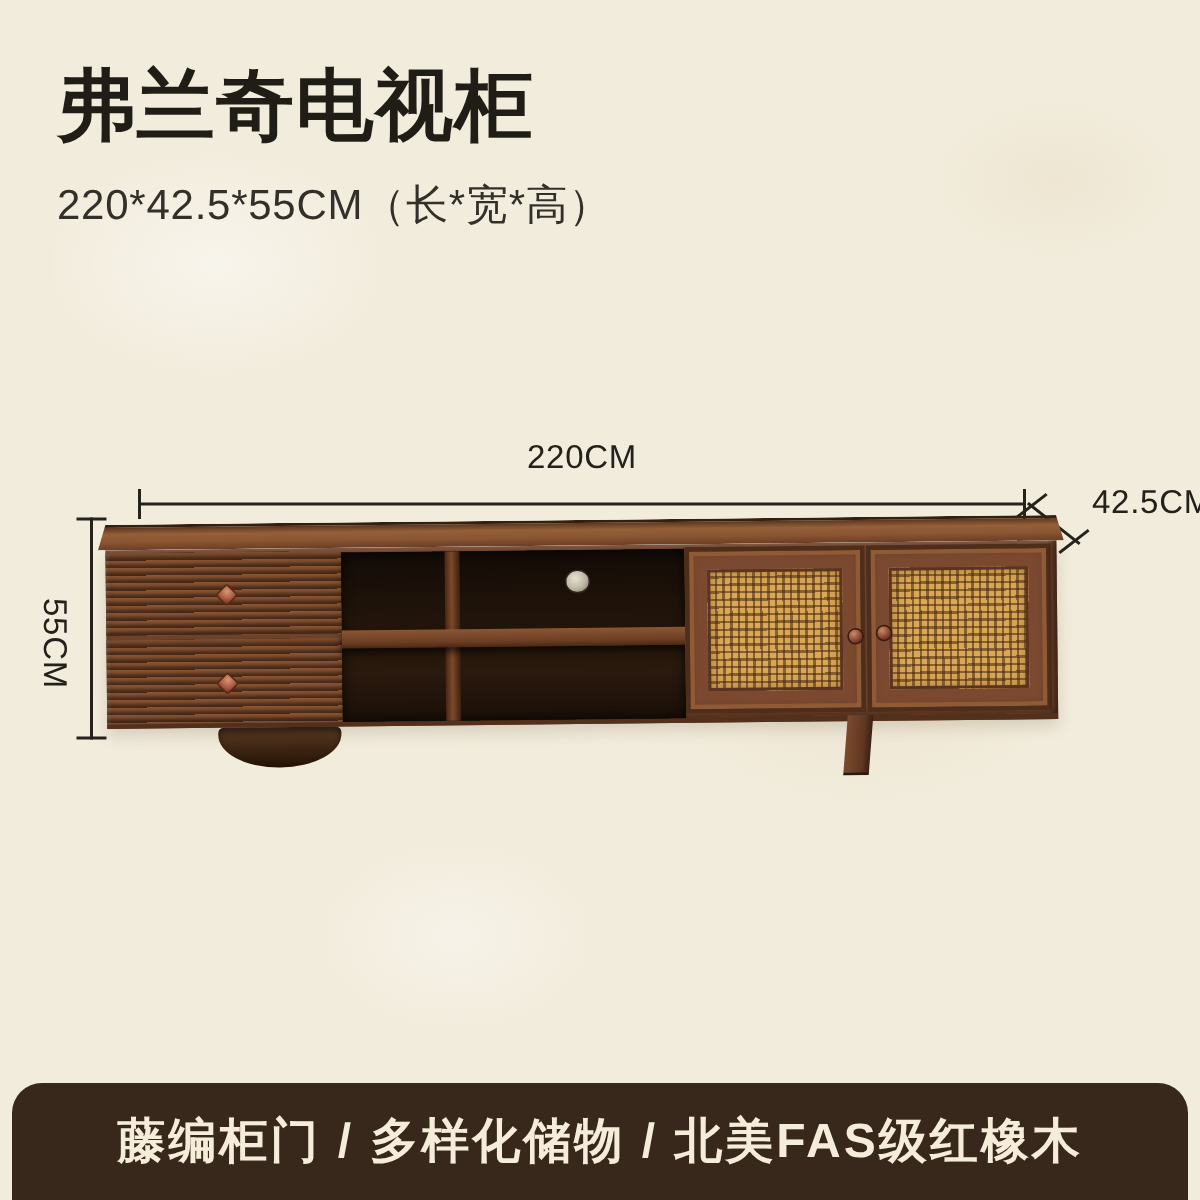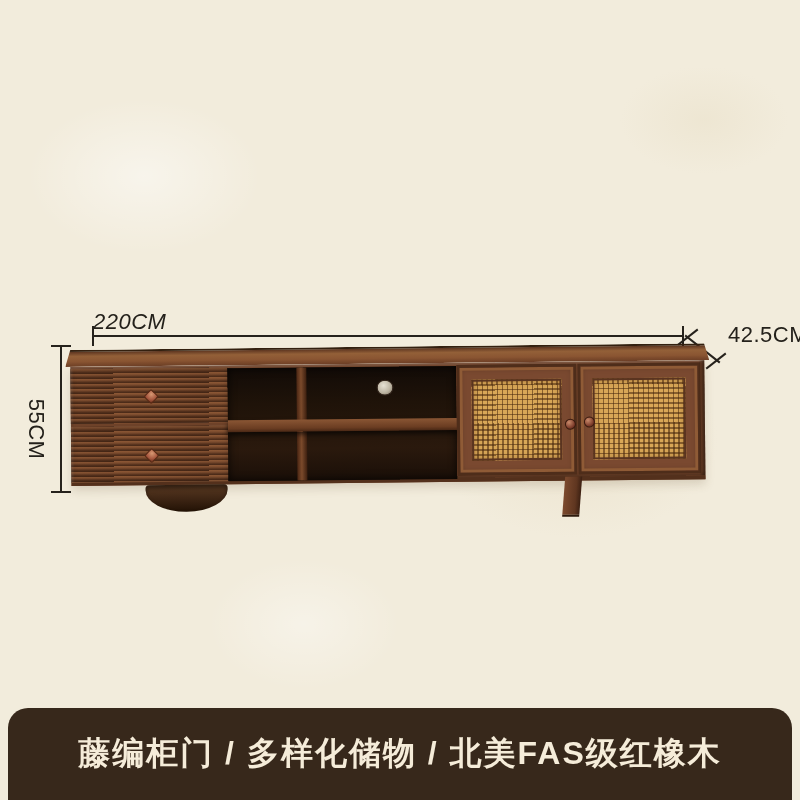--- a/index.html
+++ b/index.html
@@ -19,21 +19,21 @@
   .title{
     margin:0;font-family:"Liberation Serif", serif;font-weight:700;
     font-size:52px;line-height:1.08;letter-spacing:1px;color:#201c16;
   }
   .subtitle{
     margin-top:18px;font-size:28px;font-weight:400;letter-spacing:.5px;color:#33302a;
   }
   
   .dim-svg{position:absolute;left:0;top:0;}
   .dim-label{position:absolute;font-size:22px;font-weight:500;color:#24211b;letter-spacing:.5px;}
-  .dim-width{left:93px;width:590px;top:309px;text-align:left;font-style:italic;}
+  .dim-width{left:93px;width:590px;top:292px;text-align:center;}
   .dim-depth{left:704px;top:322px;margin-left:24px;}
   .dim-height{left:-10px;top:416px;width:92px;height:26px;text-align:center;transform:rotate(90deg);}
   
   .cabinet{
     position:absolute;left:66px;top:344px;width:646px;height:182px;
     transform:rotate(-0.6deg);transform-origin:0 50%;
   }
   .cab-top{
     position:absolute;left:0;top:6px;width:644px;height:15px;
     background:linear-gradient(180deg,#5d3520 0%,#936038 30%,#8a5532 65%,#6d3f26 100%);
@@ -109,33 +109,37 @@
     border-radius:4px 4px 45px 45px / 4px 4px 24px 24px;
     box-shadow:inset 0 3px 4px rgba(0,0,0,.5);
   }
   .leg-panel{
     position:absolute;left:497px;top:138px;width:17px;height:38px;
     background:linear-gradient(90deg,#7c4a2e,#5f3620 70%,#3c2012);
     transform:skewX(-5deg);border-bottom:2px solid #2e1a0c;
   }
   
   .banner{
-    position:absolute;left:8px;right:8px;bottom:0;height:92px;
+    position:absolute;left:8px;right:8px;bottom:0;height:78px;
     background:#37281b;border-radius:20px 20px 0 0;
     display:flex;align-items:center;justify-content:center;
   }
   .banner span{
     font-size:32px;font-weight:600;letter-spacing:2px;color:#f5ecd9;
   }
 </style>
 </head>
 <body>
 
 <div class="screen">
 
+  <header class="hdr">
+    <h1 class="title">弗兰奇电视柜</h1>
+    <div class="subtitle">220*42.5*55CM（长*宽*高）</div>
+  </header>
 
   <svg class="dim-svg" width="800" height="560" viewBox="0 0 800 560">
     <g stroke="#26221c" stroke-width="2" stroke-linecap="square">
 
       <line x1="93" y1="336" x2="683" y2="336"></line>
       <line x1="93" y1="327" x2="93" y2="345"></line>
       <line x1="683" y1="327" x2="683" y2="345"></line>
 
       <line x1="61" y1="346" x2="61" y2="492"></line>
       <line x1="52" y1="346" x2="70" y2="346"></line>

